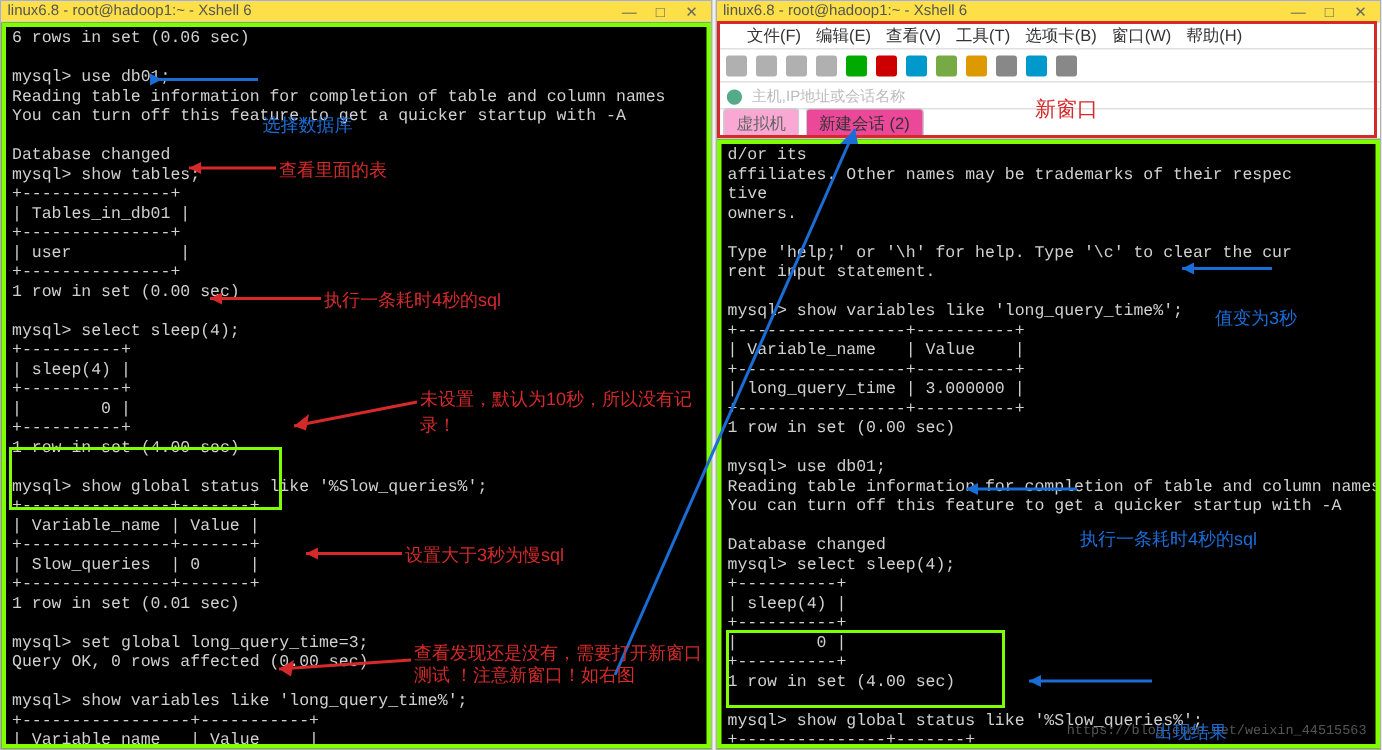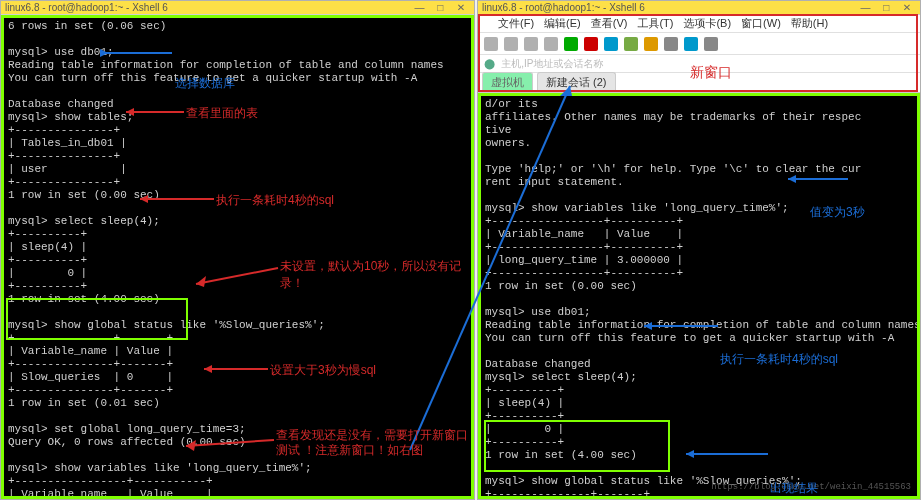--- a/index.html
+++ b/index.html
@@ -79,25 +79,25 @@
     align-items: flex-end;
     padding: 0 4px;
     gap: 4px;
     border-bottom: 1px solid #ccc;
     font-size: 11px;
   }
   .tab {
     padding: 2px 8px;
     border: 1px solid #ccc;
     border-bottom: none;
-    background: #e5e5e5;
+    background: #ec4899;
     border-radius: 3px 3px 0 0;
     color: #333;
   }
-  .tab.dim { background: #86efac; color: #666; }
+  .tab.dim { background: #f9a8d4; color: #666; }
 
   .terminal {
     flex: 1;
     background: #000;
     color: #d0d0d0;
     font-family: "Consolas", "Courier New", monospace;
     font-size: 11px;
     line-height: 13px;
     padding: 2px 4px;
     white-space: pre;

